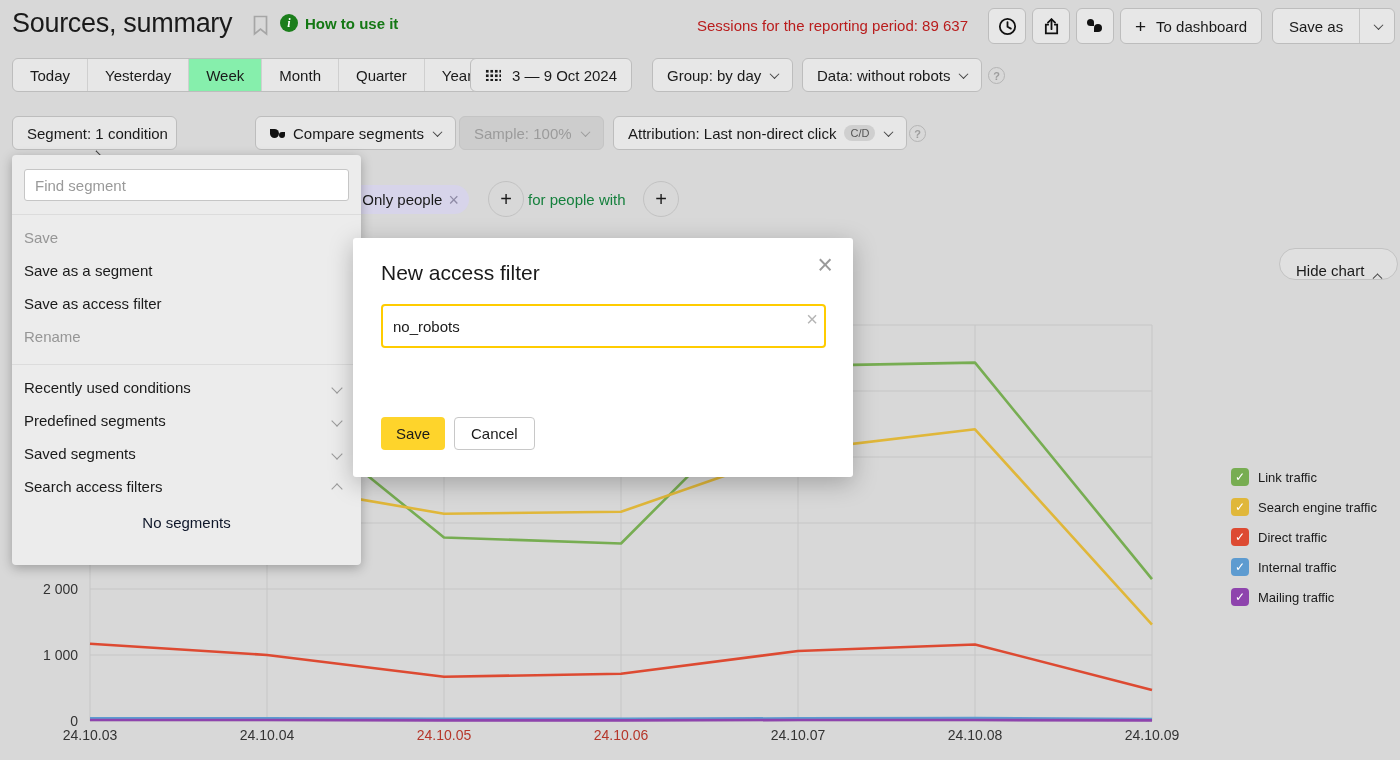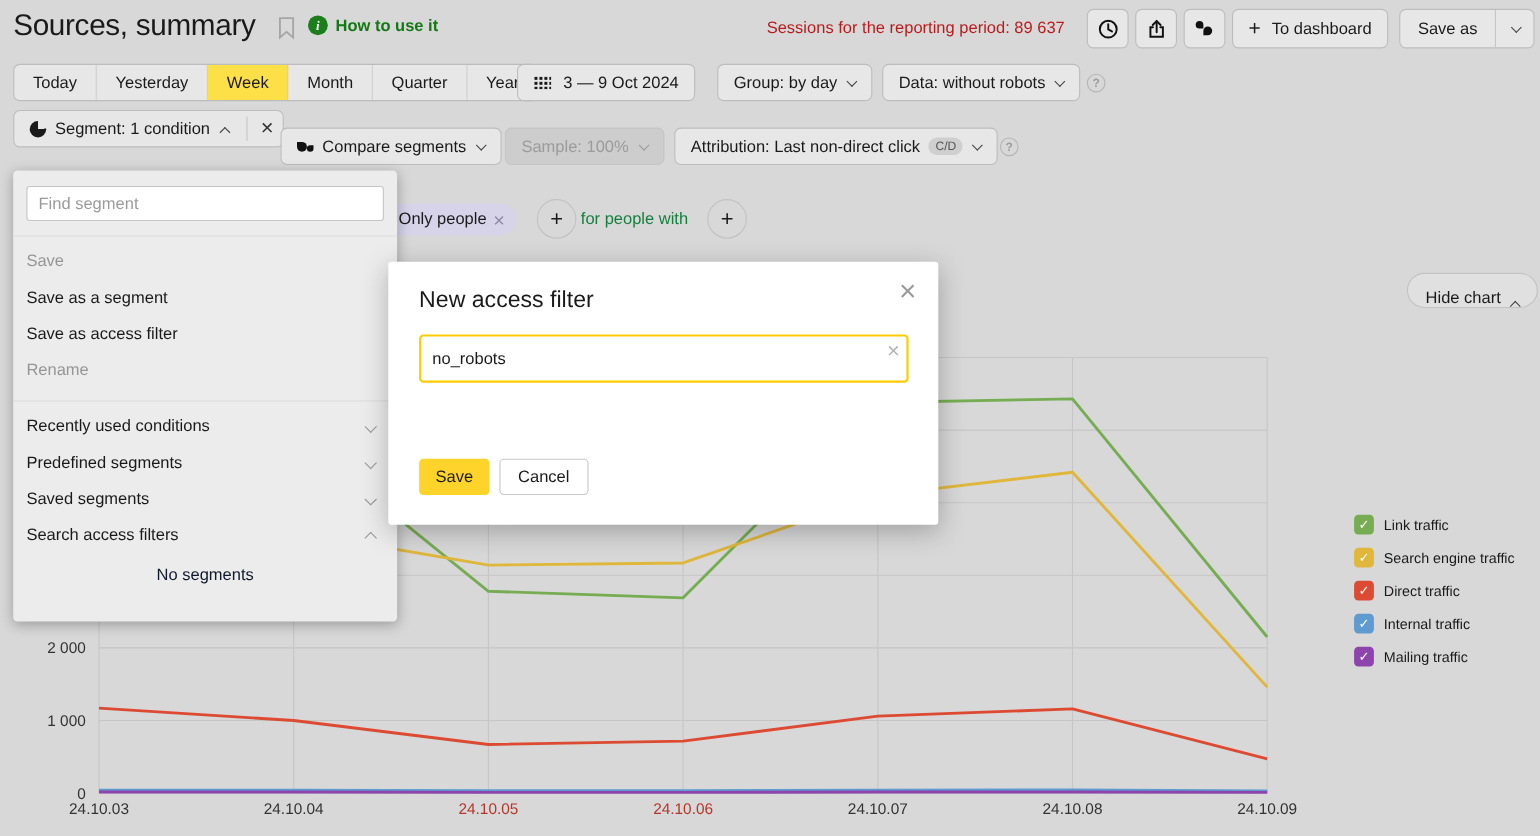--- a/index.html
+++ b/index.html
@@ -37,21 +37,21 @@
   .split-btn { position:absolute; display:flex; height:36px; background:#e7e7e7; border:1px solid #bdbdbd; border-radius:6px; cursor:pointer; }
   .split-main { display:flex; align-items:center; padding:0 16px; font-size:15px; }
   .split-arrow { display:flex; align-items:center; justify-content:center; width:35px; border-left:1px solid #c6c6c6; }
 
   .plus-glyph { font-size:19px; font-weight:400; line-height:1; margin-right:2px; }
 
   
   .segmented { position:absolute; left:12px; top:58px; display:flex; height:34px; background:#e7e7e7; border:1px solid #bdbdbd; border-radius:6px; overflow:hidden; }
   .seg-item { display:flex; align-items:center; padding:0 17px; font-size:15px; cursor:pointer; border-right:1px solid #cfcfcf; }
   .seg-item:last-child { border-right:none; }
-  .seg-item.active { background:#fde047; }
+  .seg-item.active { background:#86efac; }
   .dotgrid { width:16px; height:12px; background-image:radial-gradient(#1a1a1a 1.35px, transparent 1.45px); background-size:4.5px 4.5px; background-position:0 0; }
   .help-circ { position:absolute; width:17px; height:17px; border-radius:50%; border:1.5px solid #b5b5b5; color:#9d9d9d; font-size:11px; font-weight:bold; display:flex; align-items:center; justify-content:center; cursor:pointer; }
 
   
   .pie { width:15px; height:15px; border-radius:50%; background:conic-gradient(transparent 0 82deg, #1a1a1a 86deg 360deg); }
   .btn .divider { width:1px; height:22px; background:#c6c6c6; margin:0 4px 0 8px; }
   .x-glyph { font-size:20px; color:#333; line-height:1; }
   .cmpwrap { position:relative; width:15px; height:15px; }
   .cmp { position:absolute; background:#111; }
   .cmp.a { width:9px; height:9px; left:0; top:3px; border-radius:0 50% 50% 50%; }
@@ -188,21 +188,21 @@
     <span class="chev"></span>
   </div>
 
   <div class="btn" style="left:802px; top:58px;">
     <span>Data: without robots</span>
     <span class="chev"></span>
   </div>
 
   <div class="help-circ" style="left:988px; top:67px;">?</div>
 
-  <div class="btn" style="left:12px; top:100px; padding-right:8px;">
+  <div class="btn" style="left:12px; top:116px; padding-right:8px;flex-direction:column;">
     <span class="pie"></span>
     <span>Segment: 1 condition</span>
     <span class="chev up"></span>
     <span class="divider"></span>
     <span class="x-glyph">×</span>
   </div>
 
   <div class="btn" style="left:255px; top:116px;">
     <span class="cmpwrap">
         <span class="cmp a"></span>

